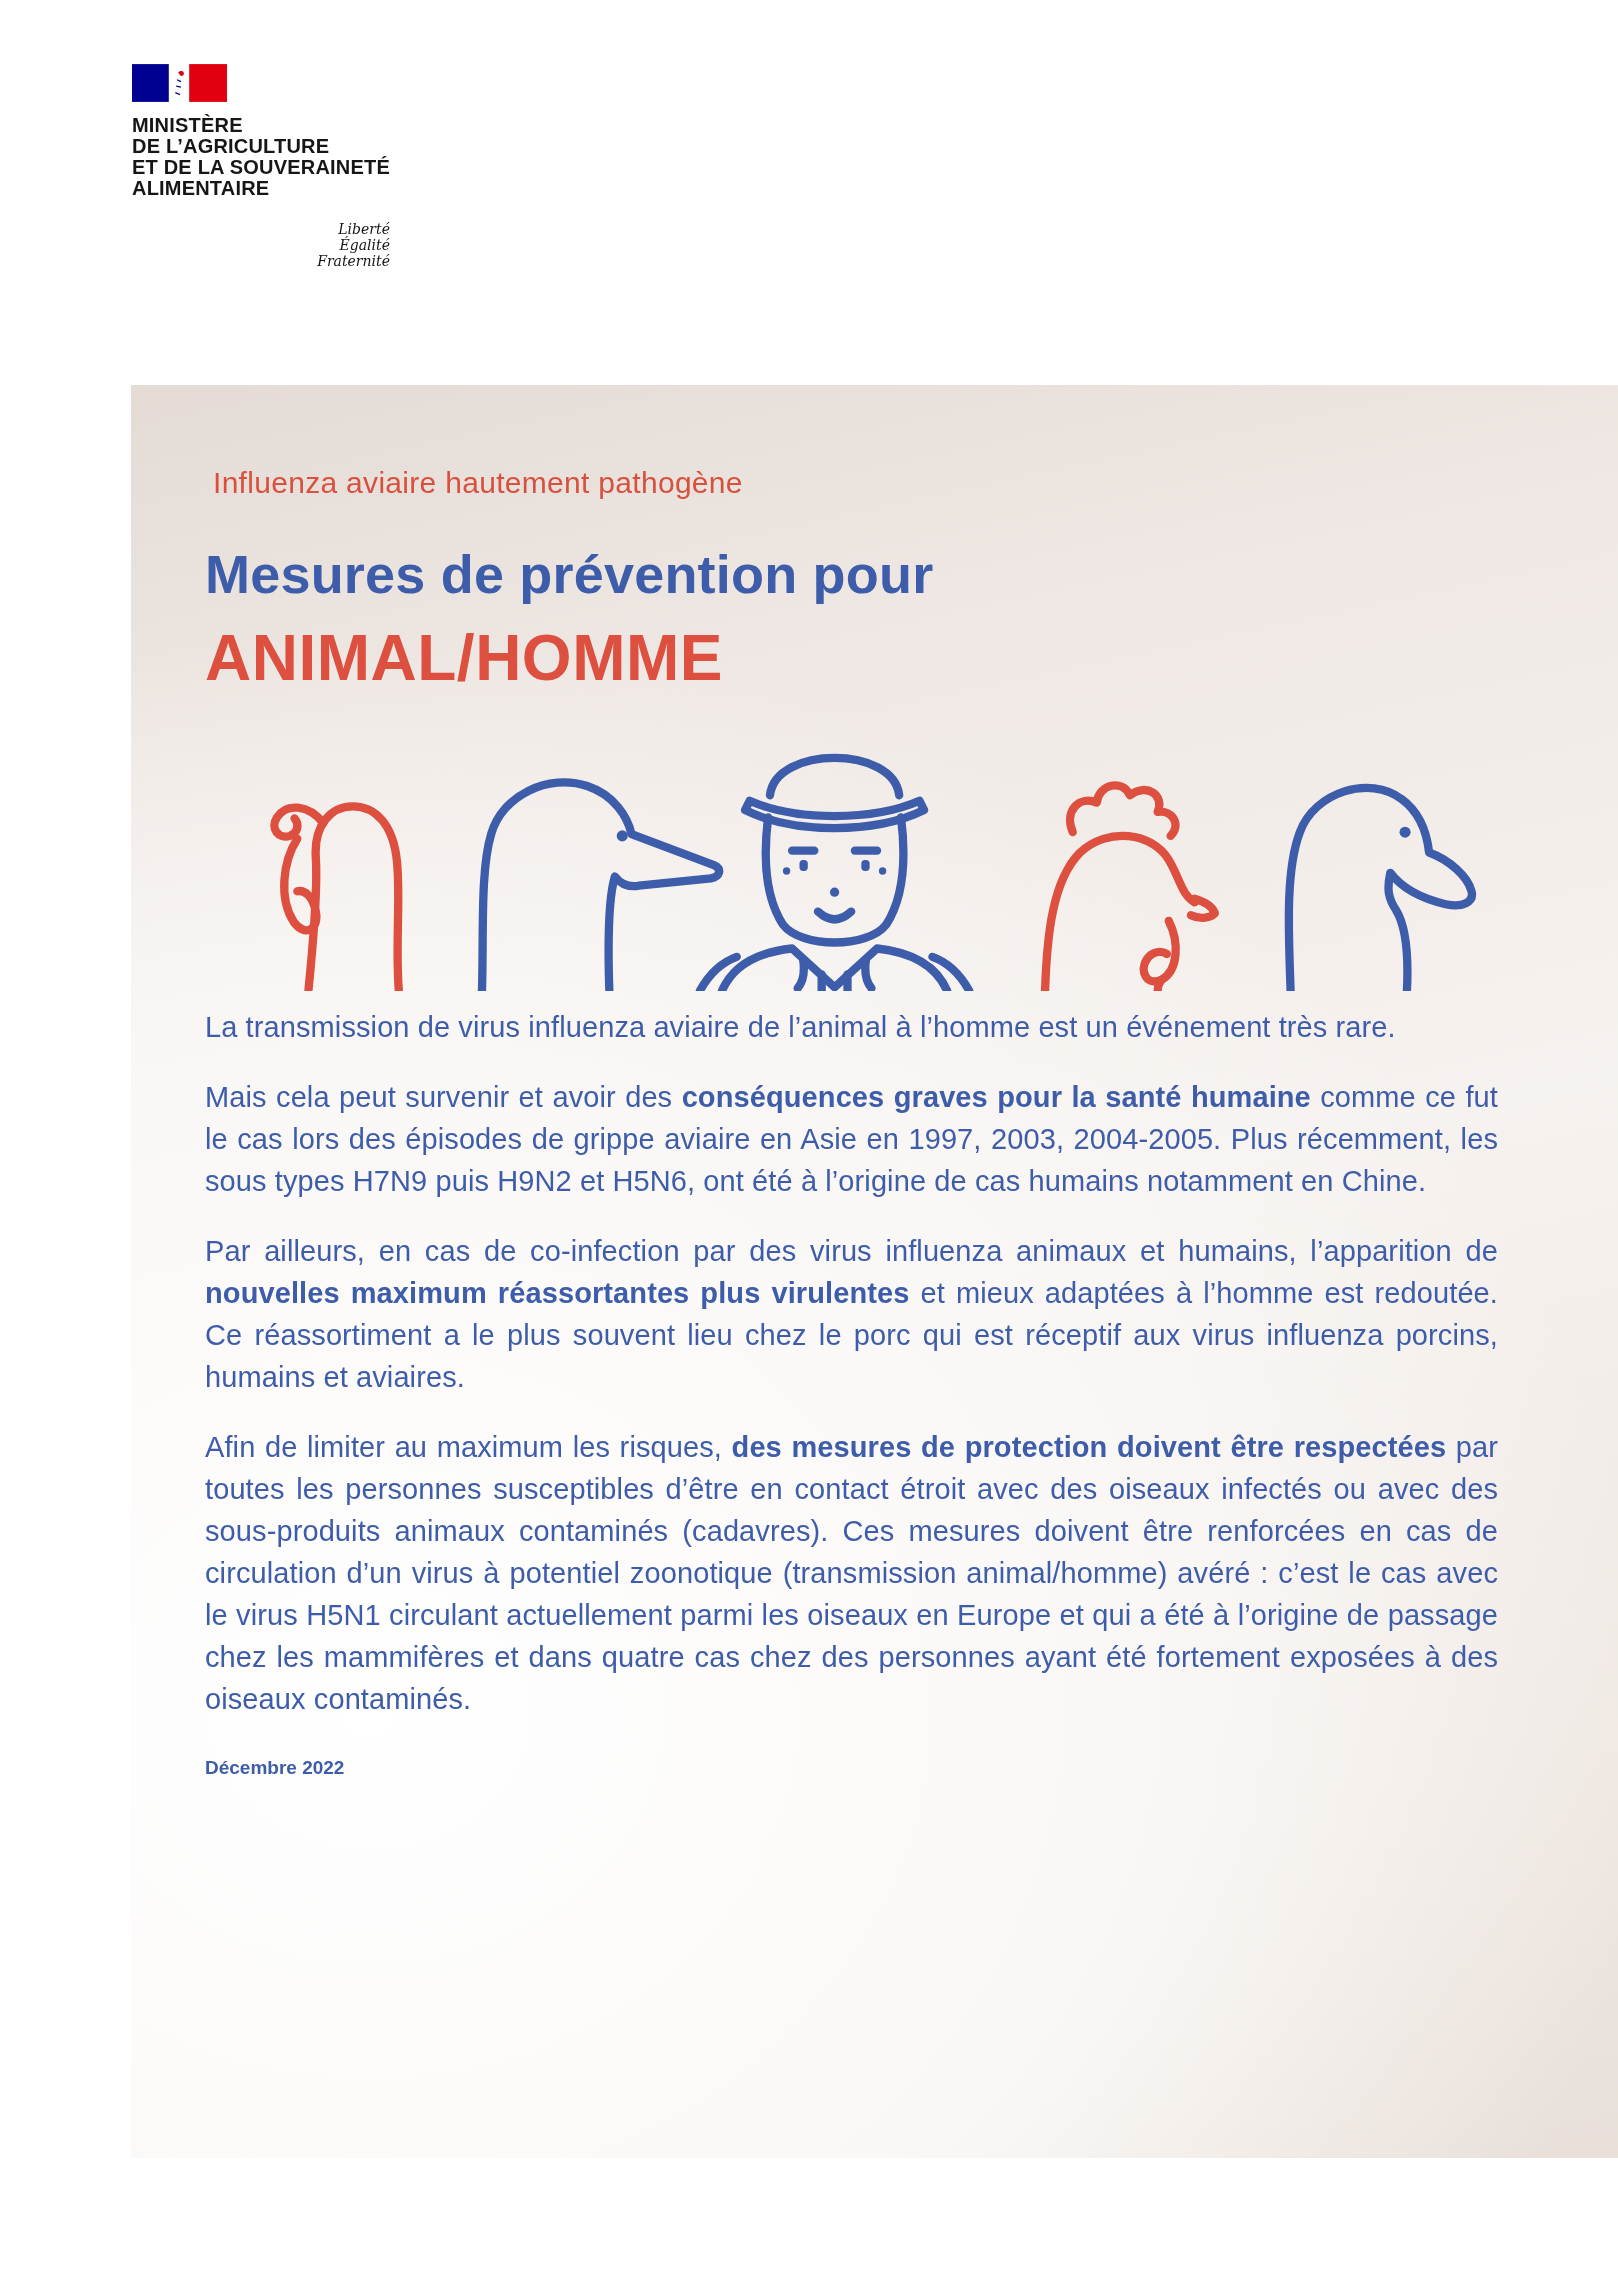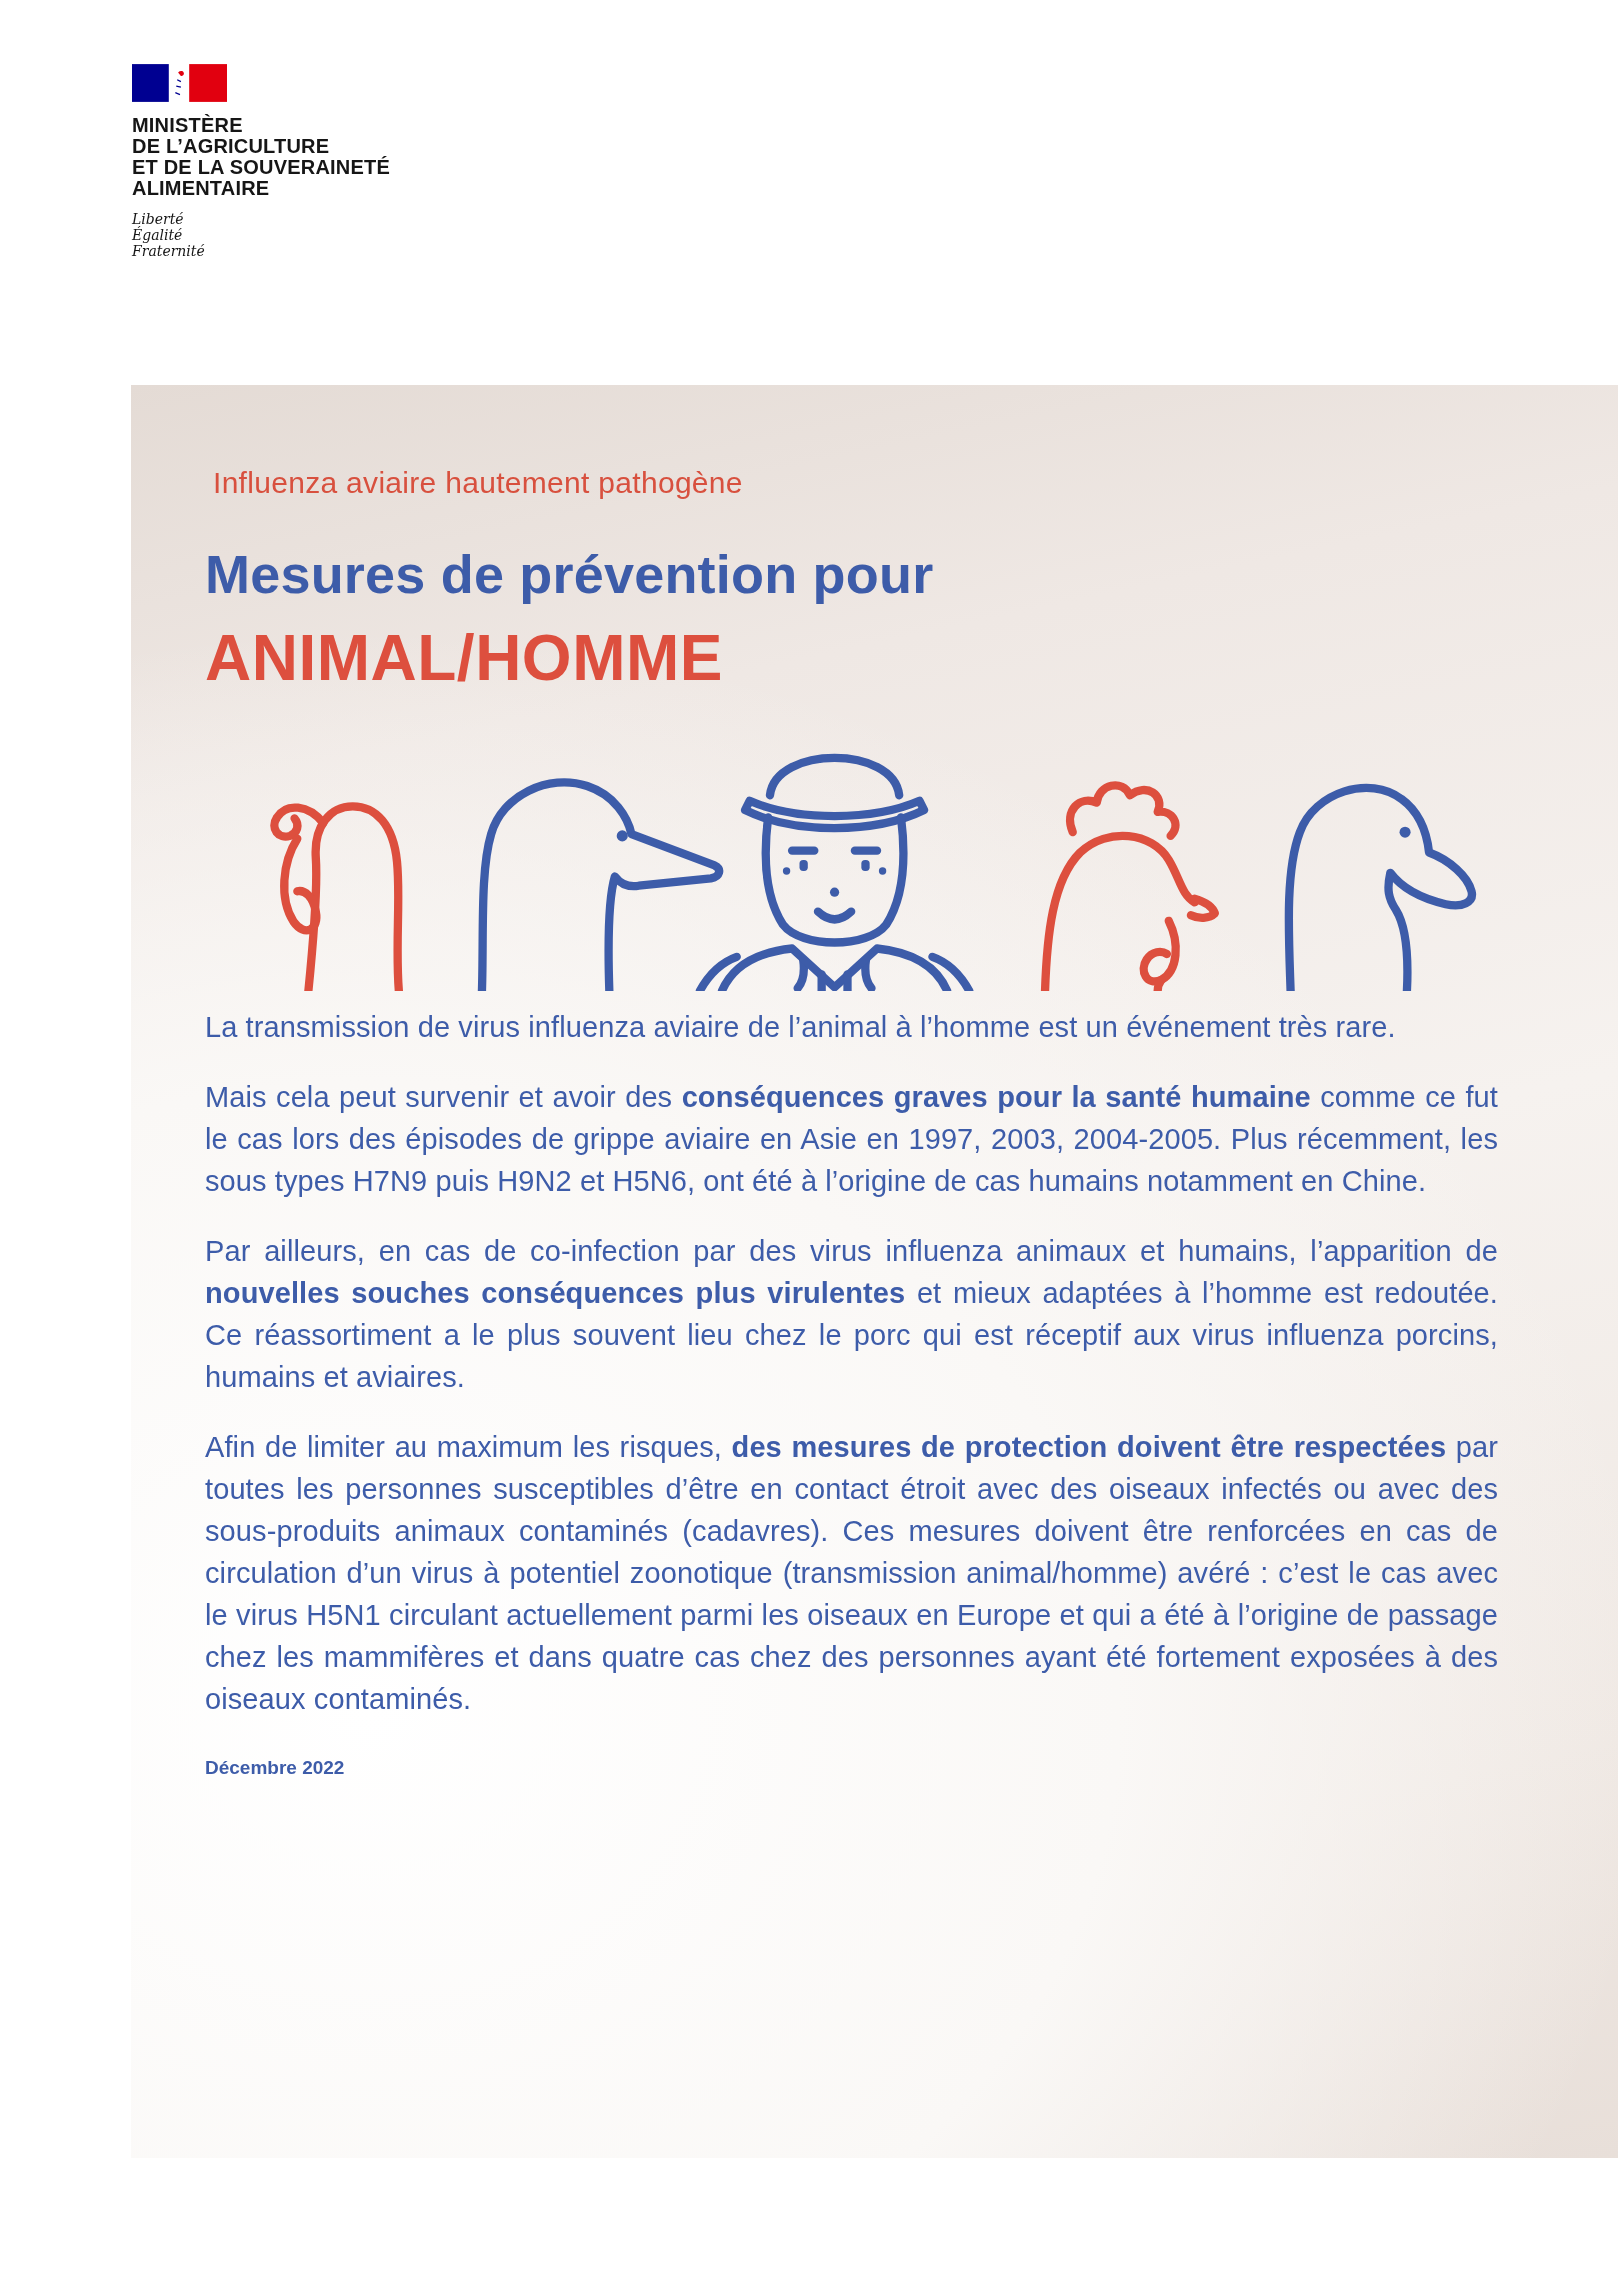--- a/index.html
+++ b/index.html
@@ -13,23 +13,23 @@
   }
 
   
   .gov-block{position:absolute;left:132px;top:64px;}
   .flag{display:block;margin-bottom:13px;}
   .ministry-name{
     font-weight:700;color:#161616;
     font-size:20px;line-height:21px;letter-spacing:0.2px;
   }
   .motto{
-    margin-top:12px;color:#161616;
+    margin-top:22px;color:#161616;
     font-family:"DejaVu Serif", serif;font-style:italic;
-    font-size:14px;line-height:16px;
+    font-size:14px;line-height:16px;text-align:right;
   }
 
   
   .card{
     position:absolute;left:131px;top:385px;width:1488px;height:1773px;
     box-sizing:border-box;
     padding:81px 105px 0 74px;
     background:
       radial-gradient(ellipse 120% 85% at 16% 75%, #ffffff 0%, #faf8f6 42%, rgba(255,255,255,0) 72%),
       linear-gradient(168deg,#e4dbd5 0%,#efe8e4 20%,#f6f2ef 48%,#efe8e3 80%,#e8dfd9 100%);
@@ -143,21 +143,21 @@
 
       <g stroke="#3d5ca9" stroke-width="9">
         <path d="M1176 300 C1174 240 1170 170 1186 128 C1202 84 1262 66 1296 92 C1318 108 1324 132 1326 150 C1348 158 1368 176 1372 192 C1375 204 1362 210 1344 206 C1318 200 1296 188 1284 172 C1280 190 1282 200 1290 212 C1300 228 1304 260 1302 300"></path>
         <circle cx="1300" cy="128" r="6" fill="#3d5ca9" stroke="none"></circle>
       </g>
     </svg>
 
     <div class="body-text">
       <p><span>La transmission de virus influenza aviaire de l’animal à l’homme est un événement très rare.</span></p>
       <p><span>Mais cela peut survenir et avoir des </span><span class="b">conséquences graves pour la santé humaine</span><span> comme ce fut le cas lors des épisodes de grippe aviaire en Asie en 1997, 2003, 2004-2005. Plus récemment, les sous types H7N9 puis H9N2 et H5N6, ont été à l’origine de cas humains notamment en Chine.</span></p>
-      <p><span>Par ailleurs, en cas de co-infection par des virus influenza animaux et humains, l’apparition de </span><span class="b">nouvelles souches conséquences plus virulentes</span><span> et mieux adaptées à l’homme est redoutée. Ce réassortiment a le plus souvent lieu chez le porc qui est réceptif aux virus influenza porcins, humains et aviaires.</span></p>
+      <p><span>Par ailleurs, en cas de co-infection par des virus influenza animaux et humains, l’apparition de </span><span class="b">nouvelles maximum réassortantes plus virulentes</span><span> et mieux adaptées à l’homme est redoutée. Ce réassortiment a le plus souvent lieu chez le porc qui est réceptif aux virus influenza porcins, humains et aviaires.</span></p>
       <p><span>Afin de limiter au maximum les risques, </span><span class="b">des mesures de protection doivent être respectées</span><span> par toutes les personnes susceptibles d’être en contact étroit avec des oiseaux infectés ou avec des sous-produits animaux contaminés (cadavres). Ces mesures doivent être renforcées en cas de circulation d’un virus à potentiel zoonotique (transmission animal/homme) avéré : c’est le cas avec le virus H5N1 circulant actuellement parmi les oiseaux en Europe et qui a été à l’origine de passage chez les mammifères et dans quatre cas chez des personnes ayant été fortement exposées à des oiseaux contaminés.</span></p>
     </div>
 
     <div class="date">Décembre 2022</div>
   </div>
 
 </div>
 
 
 </body></html>

